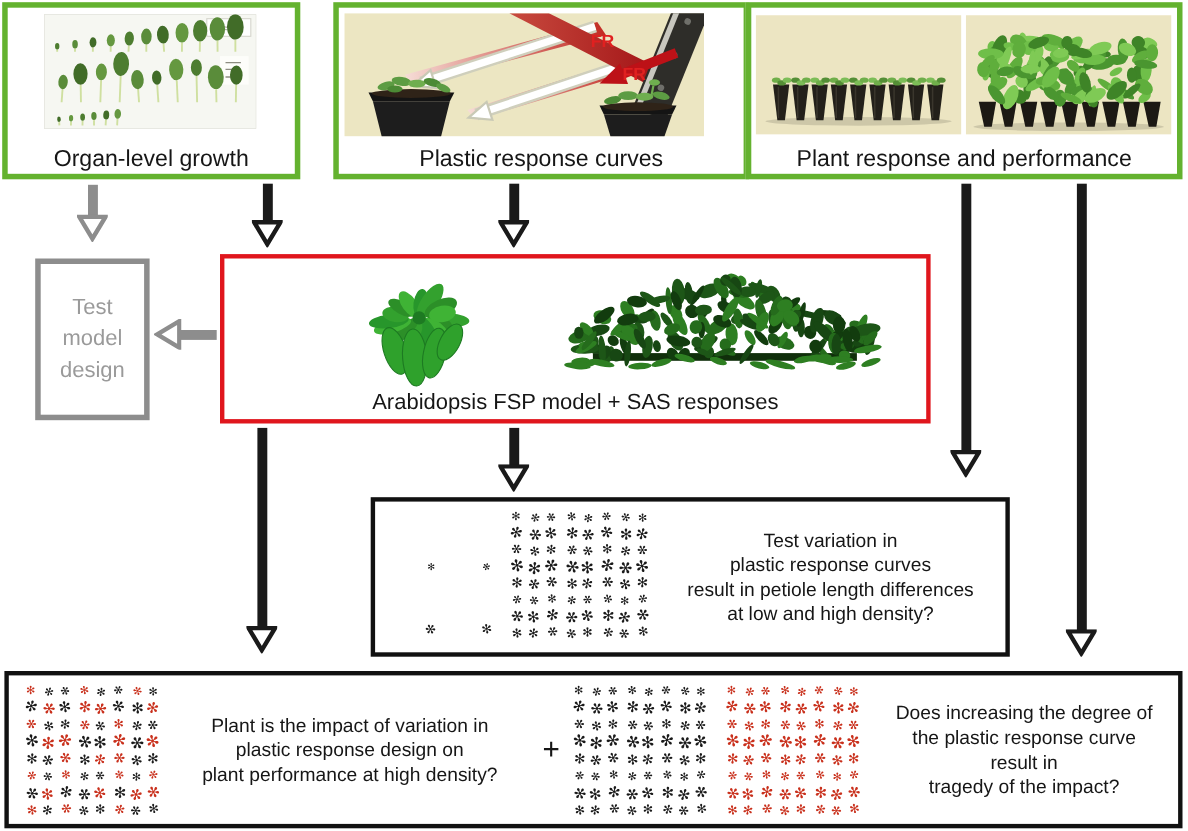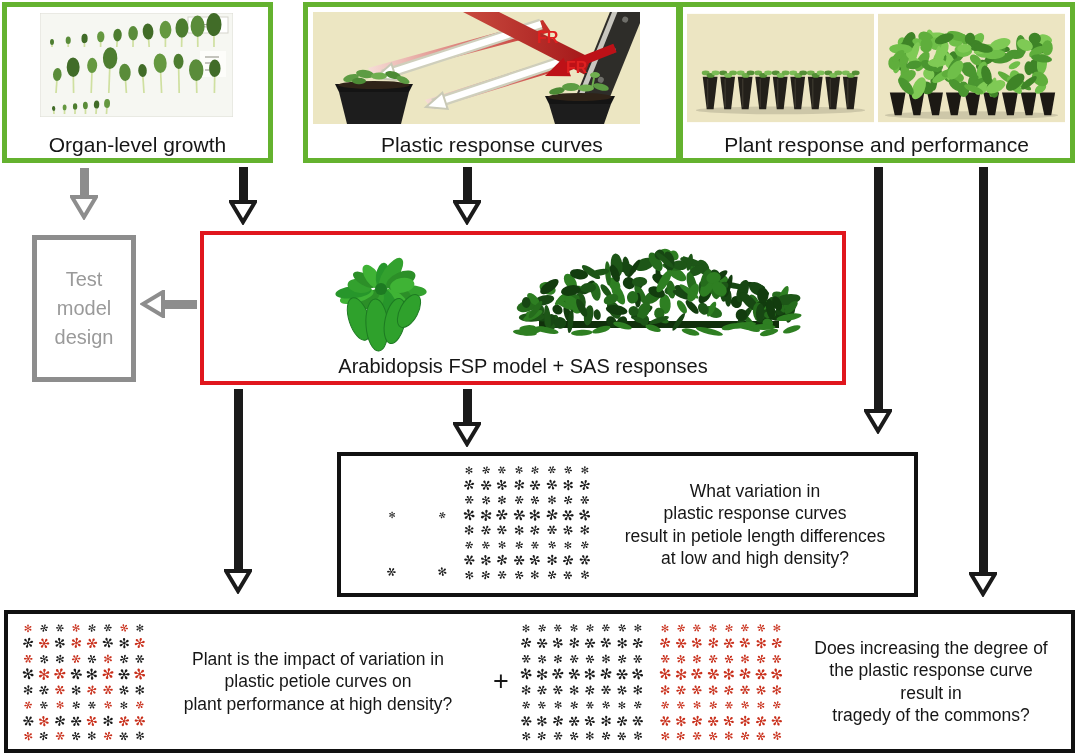--- a/index.html
+++ b/index.html
@@ -768,21 +768,21 @@
         <span class="glyph" style="color: rgb(26, 26, 26); font-size: 13px; left: 8.25px; top: 112.5px; transform: translate(-50%, -50%) rotate(112deg) scale(0.87);">✻</span>
         <span class="glyph" style="color: rgb(26, 26, 26); font-size: 13px; left: 24.75px; top: 112.5px; transform: translate(-50%, -50%) rotate(249deg) scale(0.87);">✻</span>
         <span class="glyph" style="color: rgb(26, 26, 26); font-size: 13px; left: 41.25px; top: 112.5px; transform: translate(-50%, -50%) rotate(26deg) scale(0.87);">✻</span>
         <span class="glyph" style="color: rgb(26, 26, 26); font-size: 13px; left: 57.75px; top: 112.5px; transform: translate(-50%, -50%) rotate(163deg) scale(0.87);">✻</span>
         <span class="glyph" style="color: rgb(26, 26, 26); font-size: 13px; left: 74.25px; top: 112.5px; transform: translate(-50%, -50%) rotate(300deg) scale(0.87);">✻</span>
         <span class="glyph" style="color: rgb(26, 26, 26); font-size: 13px; left: 90.75px; top: 112.5px; transform: translate(-50%, -50%) rotate(77deg) scale(0.87);">✻</span>
         <span class="glyph" style="color: rgb(26, 26, 26); font-size: 13px; left: 107.25px; top: 112.5px; transform: translate(-50%, -50%) rotate(214deg) scale(0.87);">✻</span>
         <span class="glyph" style="color: rgb(26, 26, 26); font-size: 13px; left: 123.75px; top: 112.5px; transform: translate(-50%, -50%) rotate(351deg) scale(0.87);">✻</span>
       </div>
     <div id="mid-text" class="qtext">
-      <div>What variation in</div>
+      <div>Test variation in</div>
       <div>plastic response curves</div>
       <div>result in petiole length differences</div>
       <div>at low and high density?</div>
     </div>
   </div>
 
   <div id="bottom-box" class="qbox">
     <div class="grid" style="left: 12px; top: 6px; width: 128px; height: 124px;">
         <span class="glyph" style="color: rgb(201, 48, 28); font-size: 13px; left: 8px; top: 7.75px; transform: translate(-50%, -50%) rotate(0deg) scale(0.78);">✻</span>
         <span class="glyph" style="color: rgb(26, 26, 26); font-size: 13px; left: 24px; top: 7.75px; transform: translate(-50%, -50%) rotate(137deg) scale(0.78);">✻</span>
@@ -844,21 +844,21 @@
         <span class="glyph" style="color: rgb(26, 26, 26); font-size: 13px; left: 24px; top: 116.25px; transform: translate(-50%, -50%) rotate(249deg) scale(0.87);">✻</span>
         <span class="glyph" style="color: rgb(201, 48, 28); font-size: 13px; left: 40px; top: 116.25px; transform: translate(-50%, -50%) rotate(26deg) scale(0.87);">✻</span>
         <span class="glyph" style="color: rgb(26, 26, 26); font-size: 13px; left: 56px; top: 116.25px; transform: translate(-50%, -50%) rotate(163deg) scale(0.87);">✻</span>
         <span class="glyph" style="color: rgb(26, 26, 26); font-size: 13px; left: 72px; top: 116.25px; transform: translate(-50%, -50%) rotate(300deg) scale(0.87);">✻</span>
         <span class="glyph" style="color: rgb(201, 48, 28); font-size: 13px; left: 88px; top: 116.25px; transform: translate(-50%, -50%) rotate(77deg) scale(0.87);">✻</span>
         <span class="glyph" style="color: rgb(26, 26, 26); font-size: 13px; left: 104px; top: 116.25px; transform: translate(-50%, -50%) rotate(214deg) scale(0.87);">✻</span>
         <span class="glyph" style="color: rgb(26, 26, 26); font-size: 13px; left: 120px; top: 116.25px; transform: translate(-50%, -50%) rotate(351deg) scale(0.87);">✻</span>
       </div>
     <div id="bq1-text" class="qtext">
       <div>Plant is the impact of variation in</div>
-      <div>plastic petiole curves on</div>
+      <div>plastic response design on</div>
       <div>plant performance at high density?</div>
     </div>
     <div id="plus-sign">+</div>
     <div class="grid" style="left: 510px; top: 6px; width: 128px; height: 124px;">
         <span class="glyph" style="color: rgb(26, 26, 26); font-size: 13px; left: 8px; top: 7.75px; transform: translate(-50%, -50%) rotate(0deg) scale(0.78);">✻</span>
         <span class="glyph" style="color: rgb(26, 26, 26); font-size: 13px; left: 24px; top: 7.75px; transform: translate(-50%, -50%) rotate(137deg) scale(0.78);">✻</span>
         <span class="glyph" style="color: rgb(26, 26, 26); font-size: 13px; left: 40px; top: 7.75px; transform: translate(-50%, -50%) rotate(274deg) scale(0.78);">✻</span>
         <span class="glyph" style="color: rgb(26, 26, 26); font-size: 13px; left: 56px; top: 7.75px; transform: translate(-50%, -50%) rotate(51deg) scale(0.78);">✻</span>
         <span class="glyph" style="color: rgb(26, 26, 26); font-size: 13px; left: 72px; top: 7.75px; transform: translate(-50%, -50%) rotate(188deg) scale(0.78);">✻</span>
         <span class="glyph" style="color: rgb(26, 26, 26); font-size: 13px; left: 88px; top: 7.75px; transform: translate(-50%, -50%) rotate(325deg) scale(0.78);">✻</span>
@@ -984,17 +984,17 @@
         <span class="glyph" style="color: rgb(201, 48, 28); font-size: 13px; left: 56px; top: 116.25px; transform: translate(-50%, -50%) rotate(163deg) scale(0.87);">✻</span>
         <span class="glyph" style="color: rgb(201, 48, 28); font-size: 13px; left: 72px; top: 116.25px; transform: translate(-50%, -50%) rotate(300deg) scale(0.87);">✻</span>
         <span class="glyph" style="color: rgb(201, 48, 28); font-size: 13px; left: 88px; top: 116.25px; transform: translate(-50%, -50%) rotate(77deg) scale(0.87);">✻</span>
         <span class="glyph" style="color: rgb(201, 48, 28); font-size: 13px; left: 104px; top: 116.25px; transform: translate(-50%, -50%) rotate(214deg) scale(0.87);">✻</span>
         <span class="glyph" style="color: rgb(201, 48, 28); font-size: 13px; left: 120px; top: 116.25px; transform: translate(-50%, -50%) rotate(351deg) scale(0.87);">✻</span>
       </div>
     <div id="bq2-text" class="qtext">
       <div>Does increasing the degree of</div>
       <div>the plastic response curve</div>
       <div>result in</div>
-      <div>tragedy of the commons?</div>
+      <div>tragedy of the impact?</div>
     </div>
   </div>
 
 </div>
 
 </body></html>

